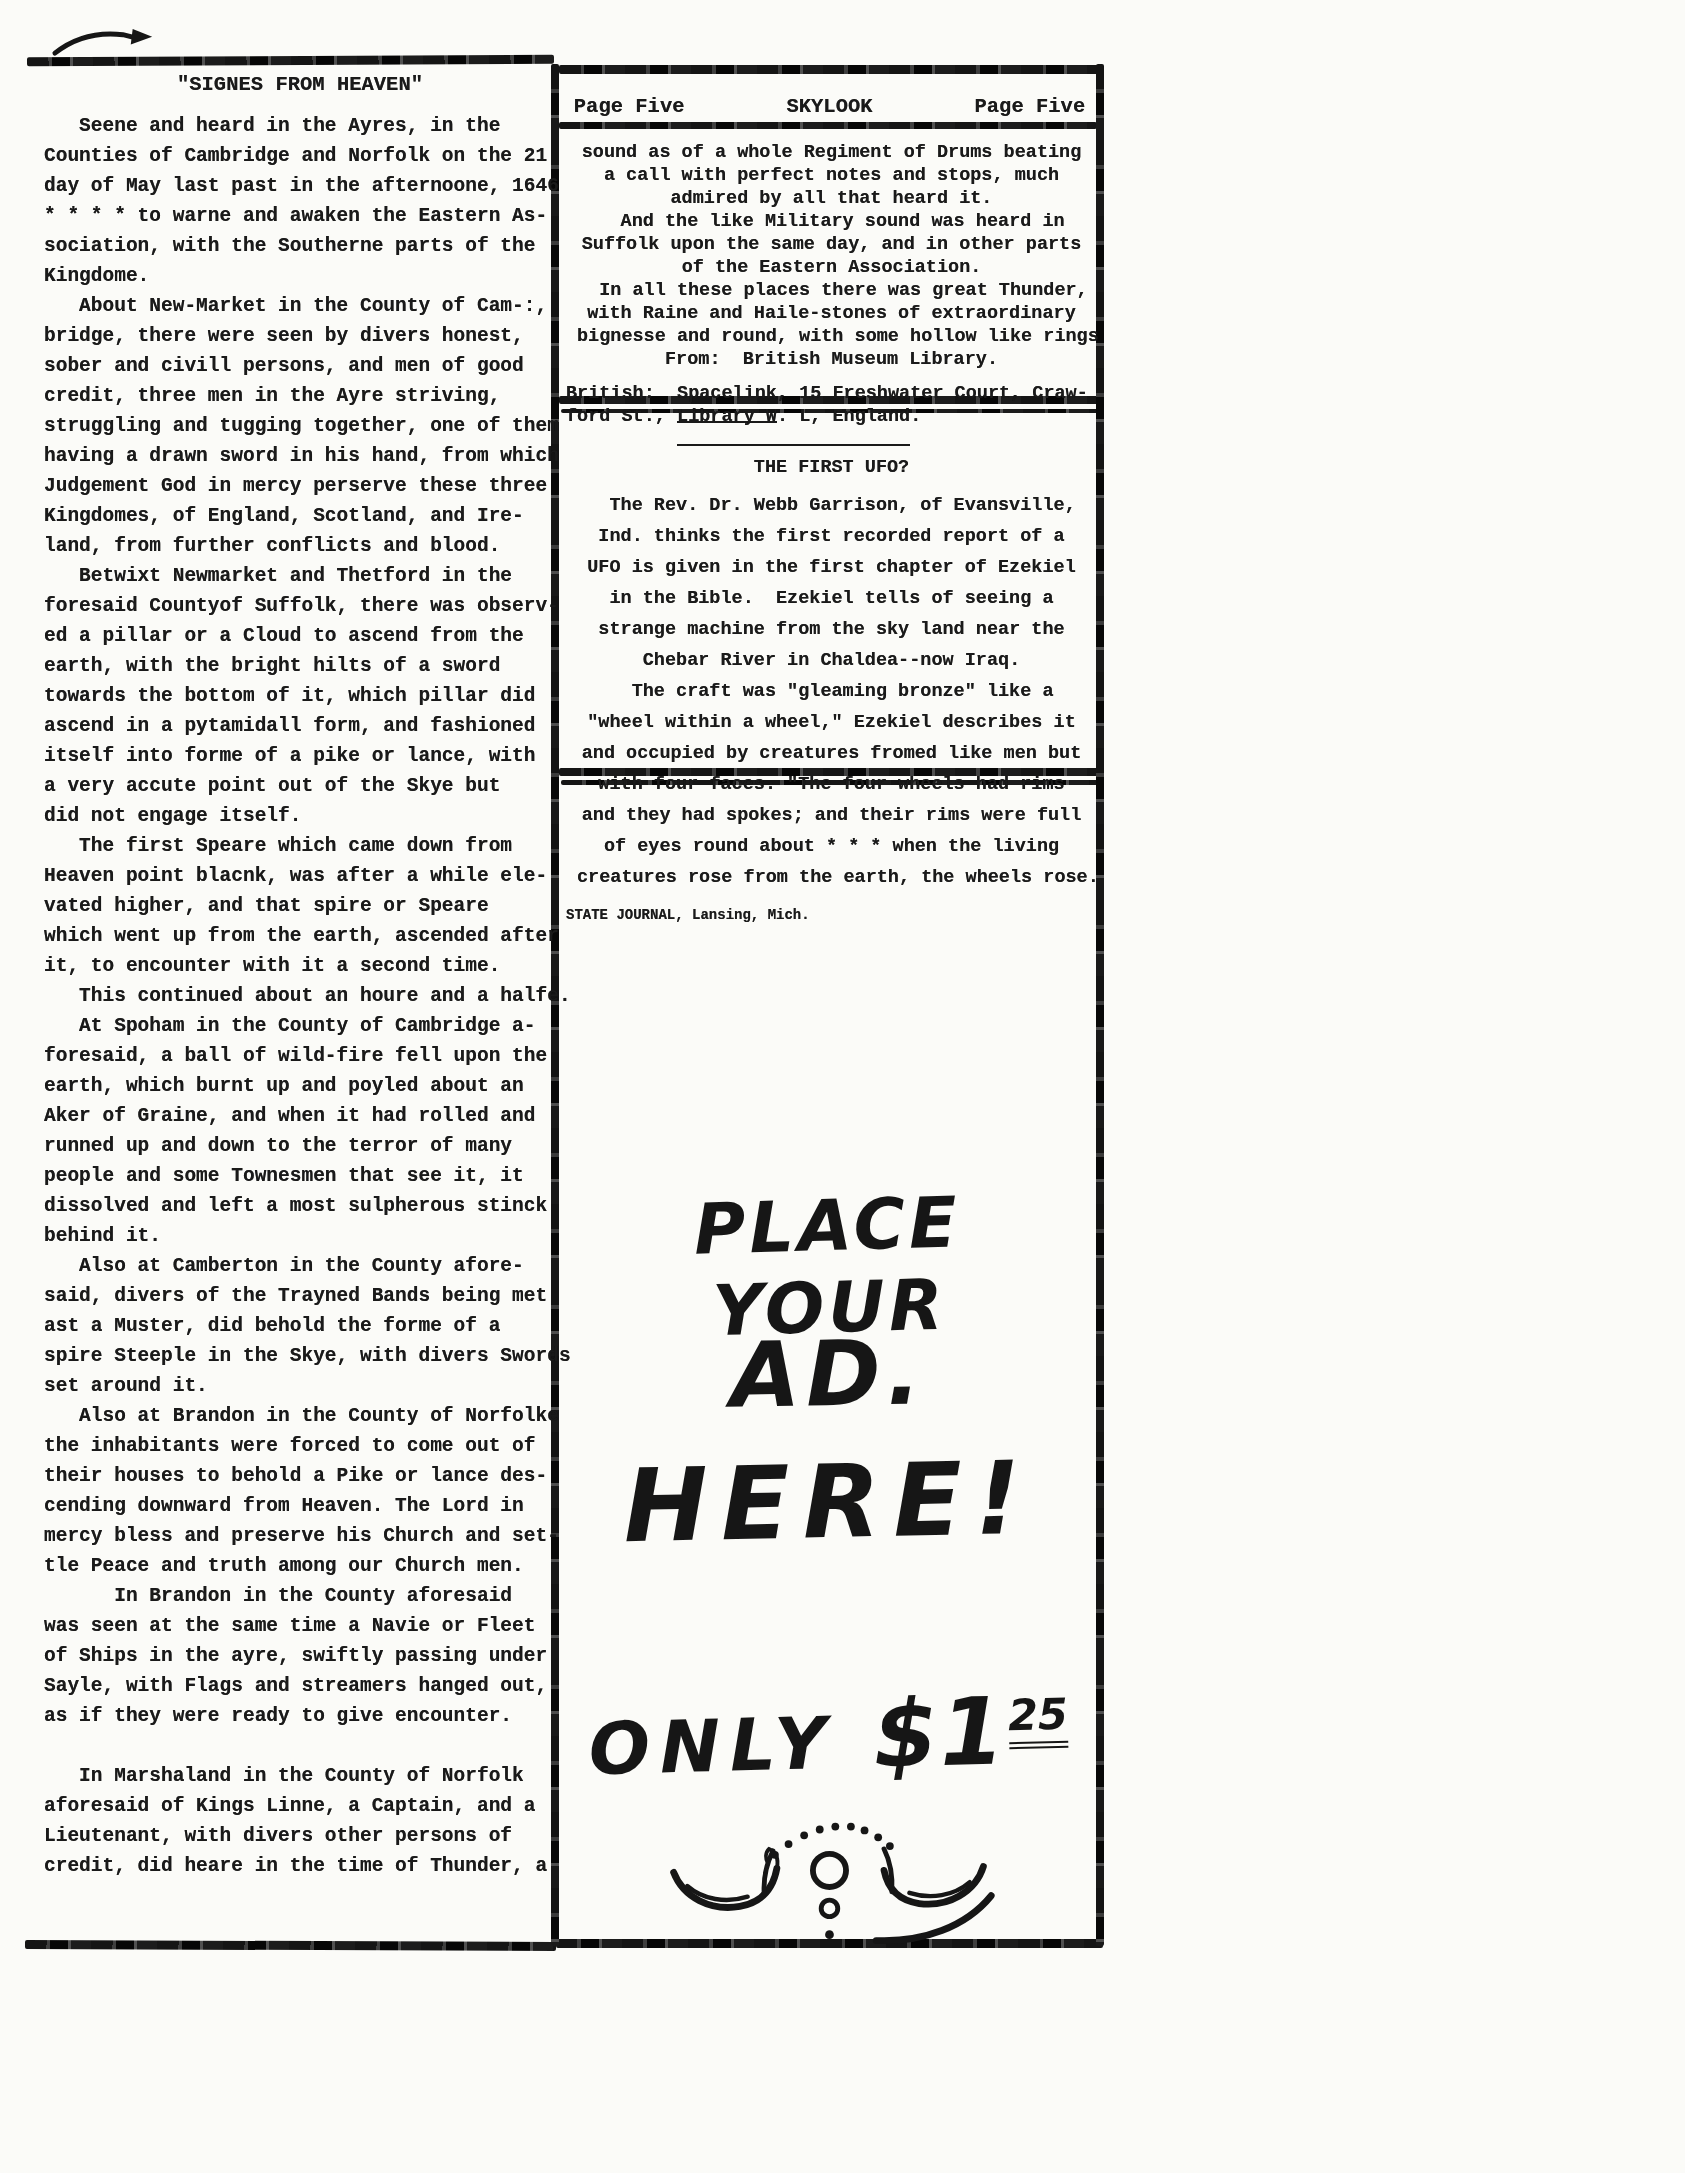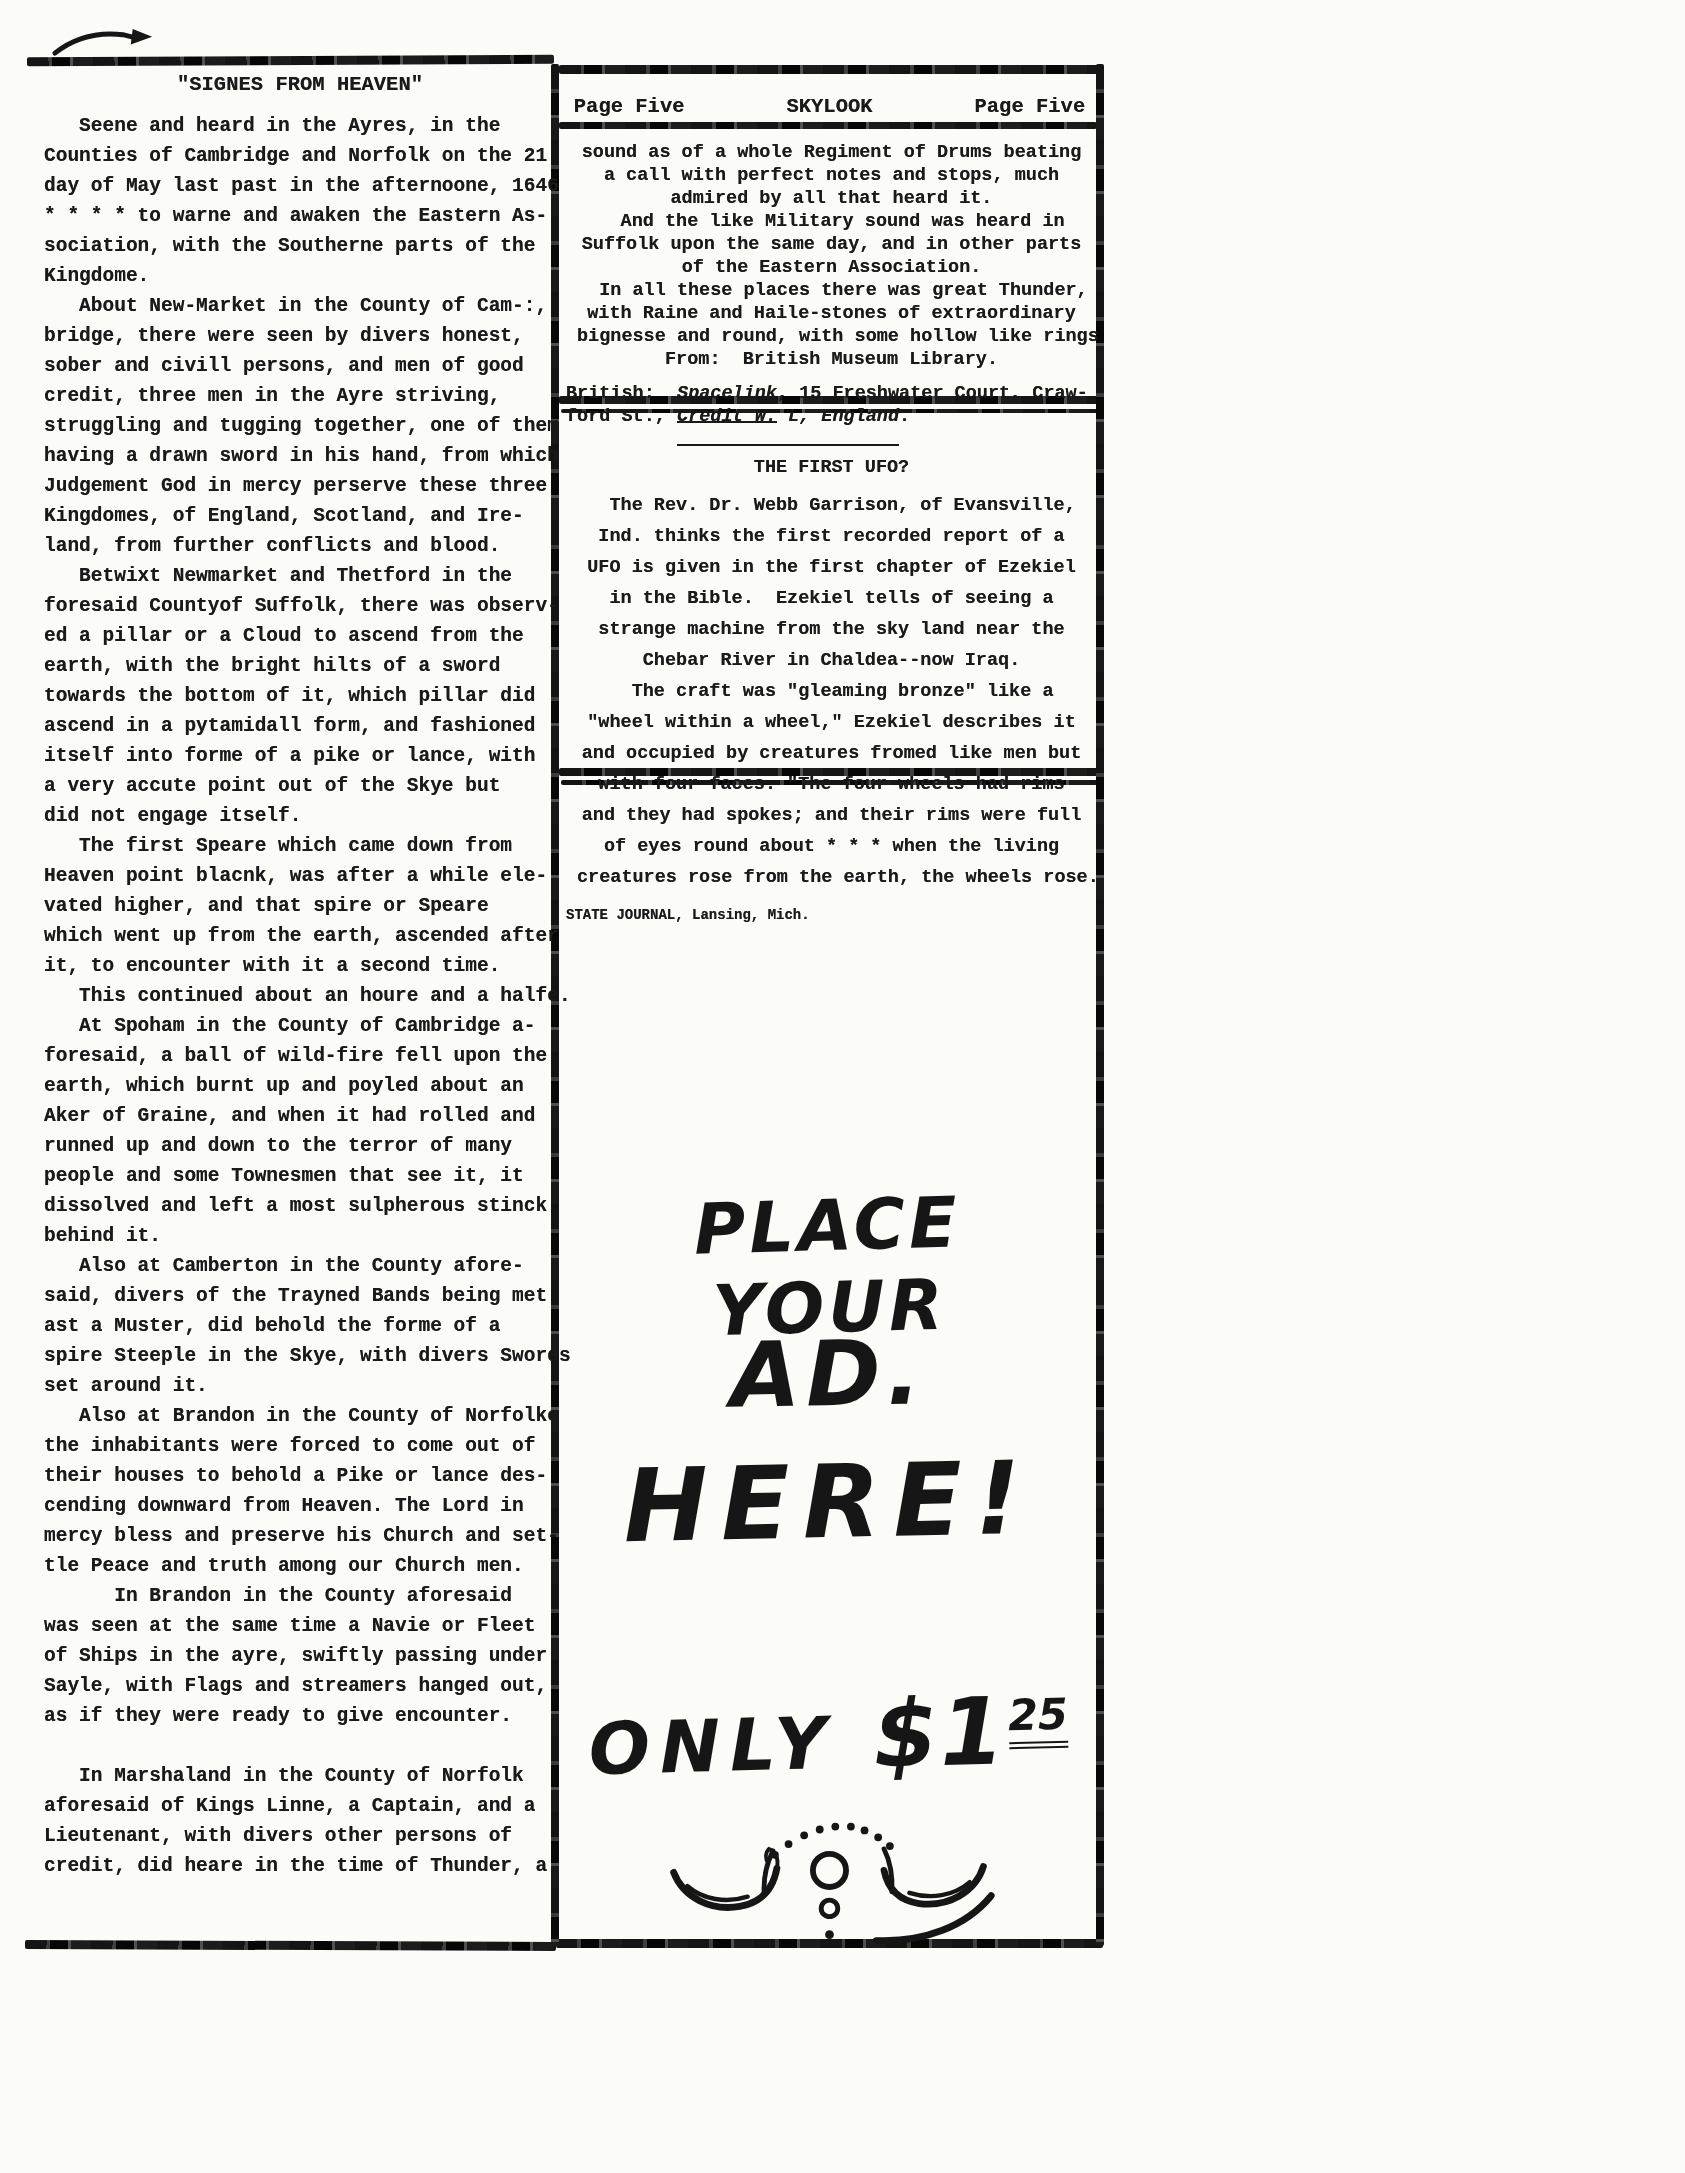--- a/index.html
+++ b/index.html
@@ -23,21 +23,21 @@
   .col-title { font-size:20.5px; line-height:30px; text-align:center; }
   .left-body { font-size:19.5px; line-height:30px; }
   .header-box { position:absolute; left:564px; top:74px; width:531px; height:64px;
     display:flex; justify-content:space-between; align-items:center; padding:0 9.8px; box-sizing:border-box;
     font-size:20.5px; }
   .box { position:absolute; left:566px; width:531px; }
   .rc-body { font-size:18.5px;text-align:center; }
   .lh1 { line-height:23px; }
   .lh2 { line-height:31px; }
   .credit-line { font-size:18.5px; line-height:23px; white-space:pre; }
-  .uline { border-bottom:2.9px solid #1a1a1a; padding-bottom:17px;font-style:italic; }
+  .uline { border-bottom:2.9px solid #1a1a1a; padding-bottom:17px; }
   .ufo-title { font-size:18.5px; line-height:23.4px; text-align:center;margin-top:37px; }
   .ufo-source { font-size:14px; line-height:23.4px; }
   .ad-box { position:absolute; left:559px; top:780px; width:539px; height:1161px; }
   .hand { font-family:"DejaVu Sans","Liberation Sans",sans-serif; font-weight:700; font-style:italic; color:#161616; }
   .ad-l1 { position:absolute; top:405px; left:0; width:100%; text-align:center; font-size:70px; word-spacing:57px; letter-spacing:3.9px; transform:rotate(-1.6deg); }
   .ad-l2 { position:absolute; top:541px; left:0; width:100%; text-align:center; font-size:90px; letter-spacing:5.9px; transform:rotate(-1deg); }
   .ad-l3 { position:absolute; top:663px; left:0; width:100%; text-align:center; font-size:101px; letter-spacing:12.7px; transform:rotate(-1.2deg); }
   .ad-price { position:absolute; top:902px; left:0; width:100%; text-align:center; white-space:nowrap; transform:rotate(-1.5deg); }
   .ad-only { font-size:72px; letter-spacing:9.8px; }
   .ad-dollars { font-size:93px; letter-spacing:2px; margin-left:37px; }
@@ -142,21 +142,21 @@
 a call with perfect notes and stops, much
 admired by all that heard it.
   And the like Military sound was heard in
 Suffolk upon the same day, and in other parts
 of the Eastern Association.
   In all these places there was great Thunder,
 with Raine and Haile-stones of extraordinary
 bignesse and round, with some hollow like rings
 From:  British Museum Library.</pre>
     <div class="typed credit-line"><span>British:  </span><span class="uline">Spacelink</span><span>, 15 Freshwater Court, Craw-</span></div>
-    <div class="typed credit-line"><span>ford St., </span><span class="uline">Credit W. L, England</span><span>.</span></div>
+    <div class="typed credit-line"><span>ford St., </span><span class="uline">Library W. L, England</span><span>.</span></div>
   </div>
 
   <div class="box" style="top:419px;">
     <div class="typed ufo-title">THE FIRST UFO?</div>
     <pre class="typed rc-body lh2">  The Rev. Dr. Webb Garrison, of Evansville,
 Ind. thinks the first recorded report of a
 UFO is given in the first chapter of Ezekiel
 in the Bible.  Ezekiel tells of seeing a
 strange machine from the sky land near the
 Chebar River in Chaldea--now Iraq.

